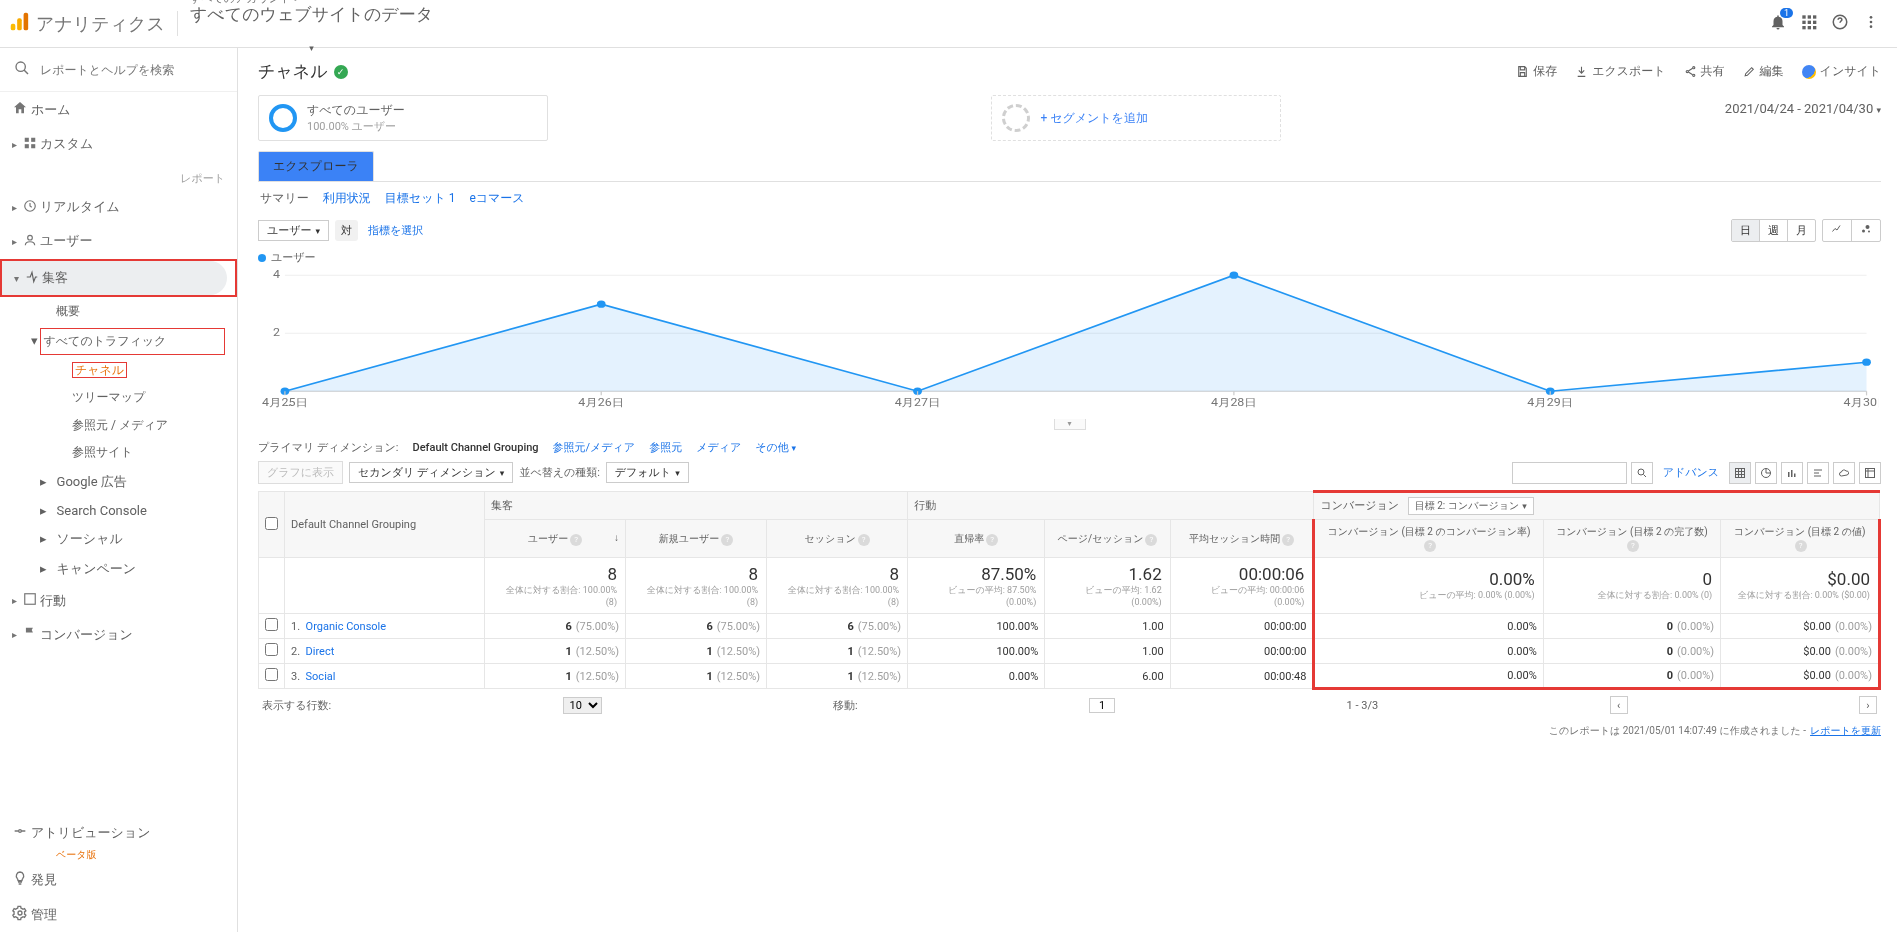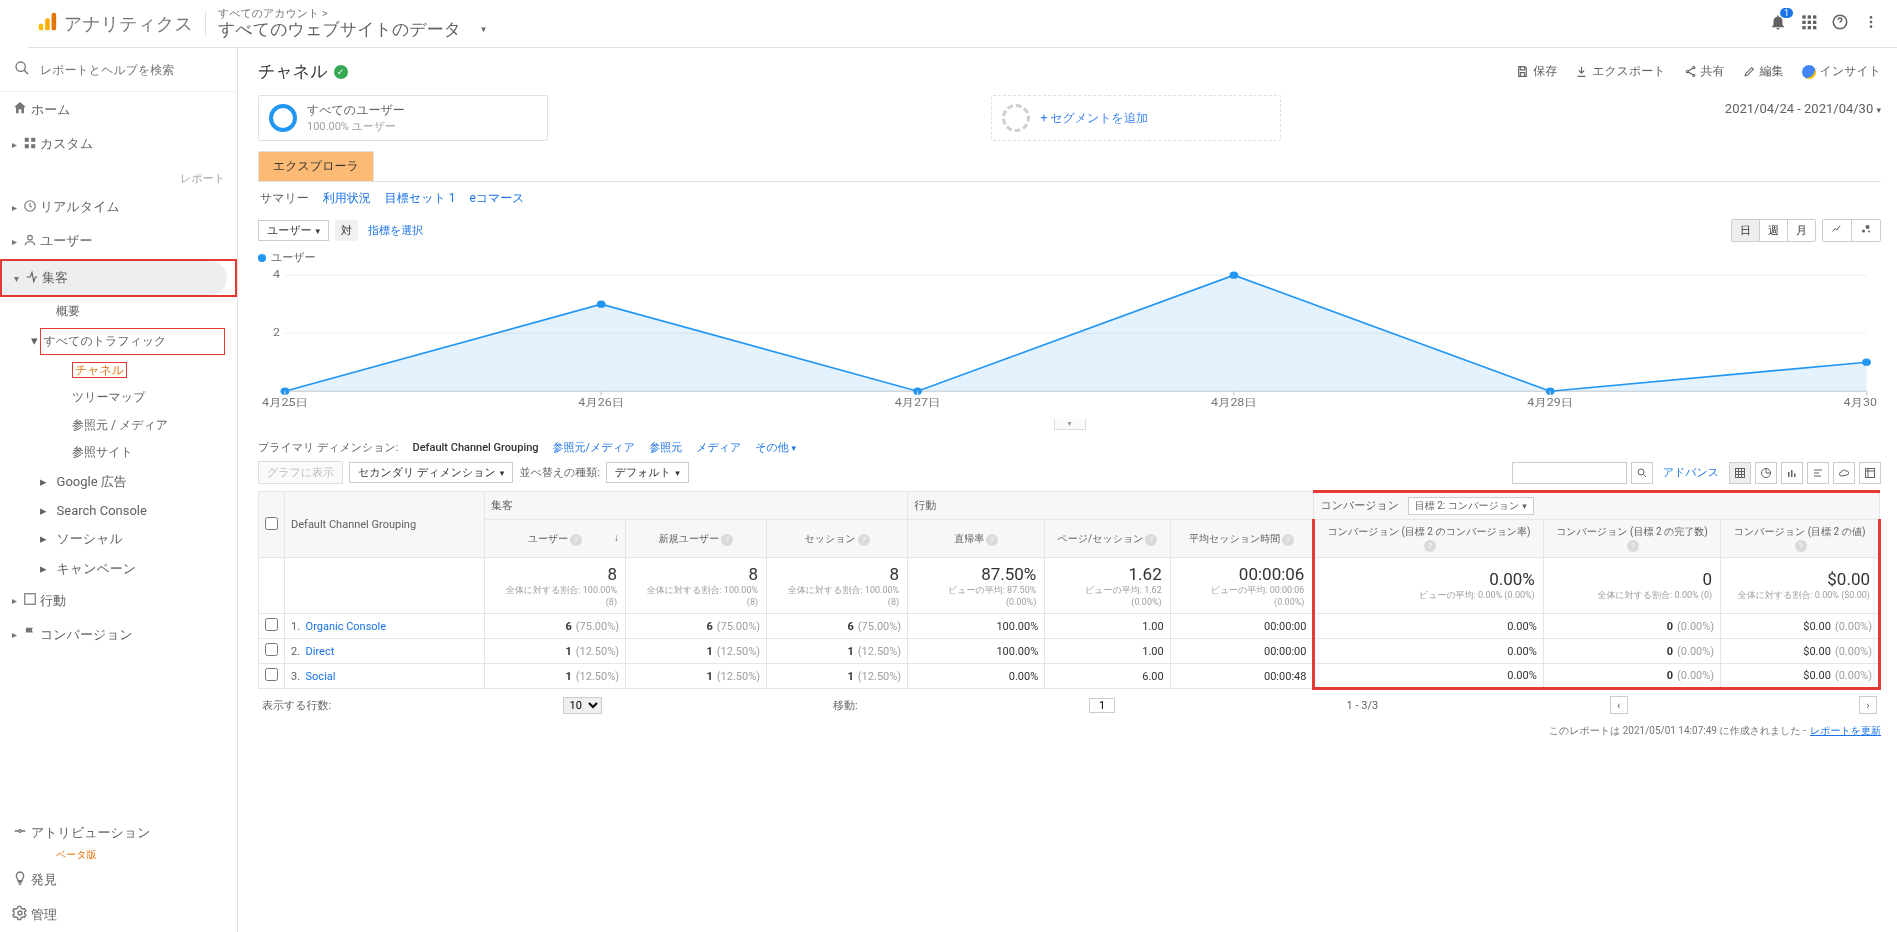--- a/index.html
+++ b/index.html
@@ -1,24 +1,24 @@
 <!DOCTYPE html>
 <html><head>
   <meta charset="utf-8">
   <style>
     * { margin: 0; padding: 0; box-sizing: border-box; font-family: 'Roboto', 'Arial', sans-serif; }
     body { background: #fff; color: #333; font-size: 13px; }
 
     
-    .top-header { display: flex; align-items: center; height: 48px; border-bottom: 1px solid #e0e0e0; padding: 0 8px; margin-left: 28px; }
+    .top-header { display: flex; align-items: center; height: 48px; border-bottom: 1px solid #e0e0e0; padding: 0 8px; }
     .logo-area { display: flex; align-items: center; gap: 6px; padding-right: 12px; border-right: 1px solid #e0e0e0; margin-right: 12px; }
     .title-text { font-size: 18px; color: #757575; }
     .account-area { display: flex; flex-direction: column; line-height: 1.1;}
     .account-line1 { font-size: 11px; color: #757575; }
-    .account-line2 { font-size: 17px; color: #616161; display: flex; align-items: center; gap: 20px; }
+    .account-line2 { font-size: 17px; color: #616161; display: flex; align-items: center; gap: 20px; flex-direction: column; }
     .header-right { margin-left: auto; display: flex; align-items: center; gap: 14px; padding-right: 10px;}
     .bell { position: relative; color: #616161; }
     .bell-badge { position:absolute; top:-5px; right:-6px; background:#1a73e8; color:#fff; font-size:9px; border-radius:8px; padding:0 4px;}
     .icon-btn { color: #616161; cursor:pointer; }
 
     
     .main-layout { display: flex; height: calc(100vh - 48px); }
     .sidebar { width: 238px; border-right: 1px solid #e0e0e0; display: flex; flex-direction: column; font-size: 13px; color: #616161; overflow-y:auto;}
     .search-row { display: flex; align-items: center; height: 44px; padding: 0 14px; gap: 10px; border-bottom: 1px solid #f0f0f0;}
     .search-row input { border:none; outline:none; font-size: 12px; flex:1;}
@@ -50,21 +50,21 @@
     .segments-grid { display: grid; grid-template-columns: 1fr 1fr auto; gap: 14px; margin-top: 12px; align-items:start;}
     .segment-box { border: 1px solid #e0e0e0; border-radius: 2px; padding: 6px 16px 6px 10px; display: flex; align-items: center; gap: 10px; width: 290px; height:46px;}
     .seg-ring { width: 28px; height: 28px; border-radius: 50%; border: 4px solid #2196f3;}
     .seg-ring.dashed { border: 3px dashed #cfcfcf;}
     .seg-text1 { font-size: 12px; color: #616161;}
     .seg-text2 { font-size: 11px; color: #9e9e9e;}
     .date-text { font-size: 13px; color: #616161; white-space: nowrap; margin-left:auto; padding-top: 6px;}
 
     
     .explorer-tab-row { display:flex; border-bottom:1px solid #e0e0e0; margin-top: 10px;}
-    .explorer-tab { padding: 6px 14px; border: 1px solid #e0e0e0; border-bottom: none; background: #fdba74; font-size:12px; border-radius:2px 2px 0 0;}
+    .explorer-tab { padding: 6px 14px; border: 1px solid #e0e0e0; border-bottom: none; background: #3b82f6; font-size:12px; border-radius:2px 2px 0 0;}
 
     .sub-tabs { display: flex; gap: 14px; padding: 8px 2px; font-size: 12px;}
     .sub-tabs .st { color: #616161; cursor:pointer;}
     .sub-tabs .st.link { color: #1a73e8;}
 
     
     .chart-toolbar { display: flex; align-items: center; gap: 6px; padding: 4px 0;}
     .select-small { border: 1px solid #ccc; padding: 2px 8px; font-size: 11px; background:#fff; display: inline-flex; align-items:center; gap:4px;}
     .vs-label { background: #f1f1f1; padding: 3px 6px; font-size: 11px; border-radius: 3px;}
     .metric-link { font-size: 11px; color: #1a73e8; margin-left: 4px; cursor:pointer;}

